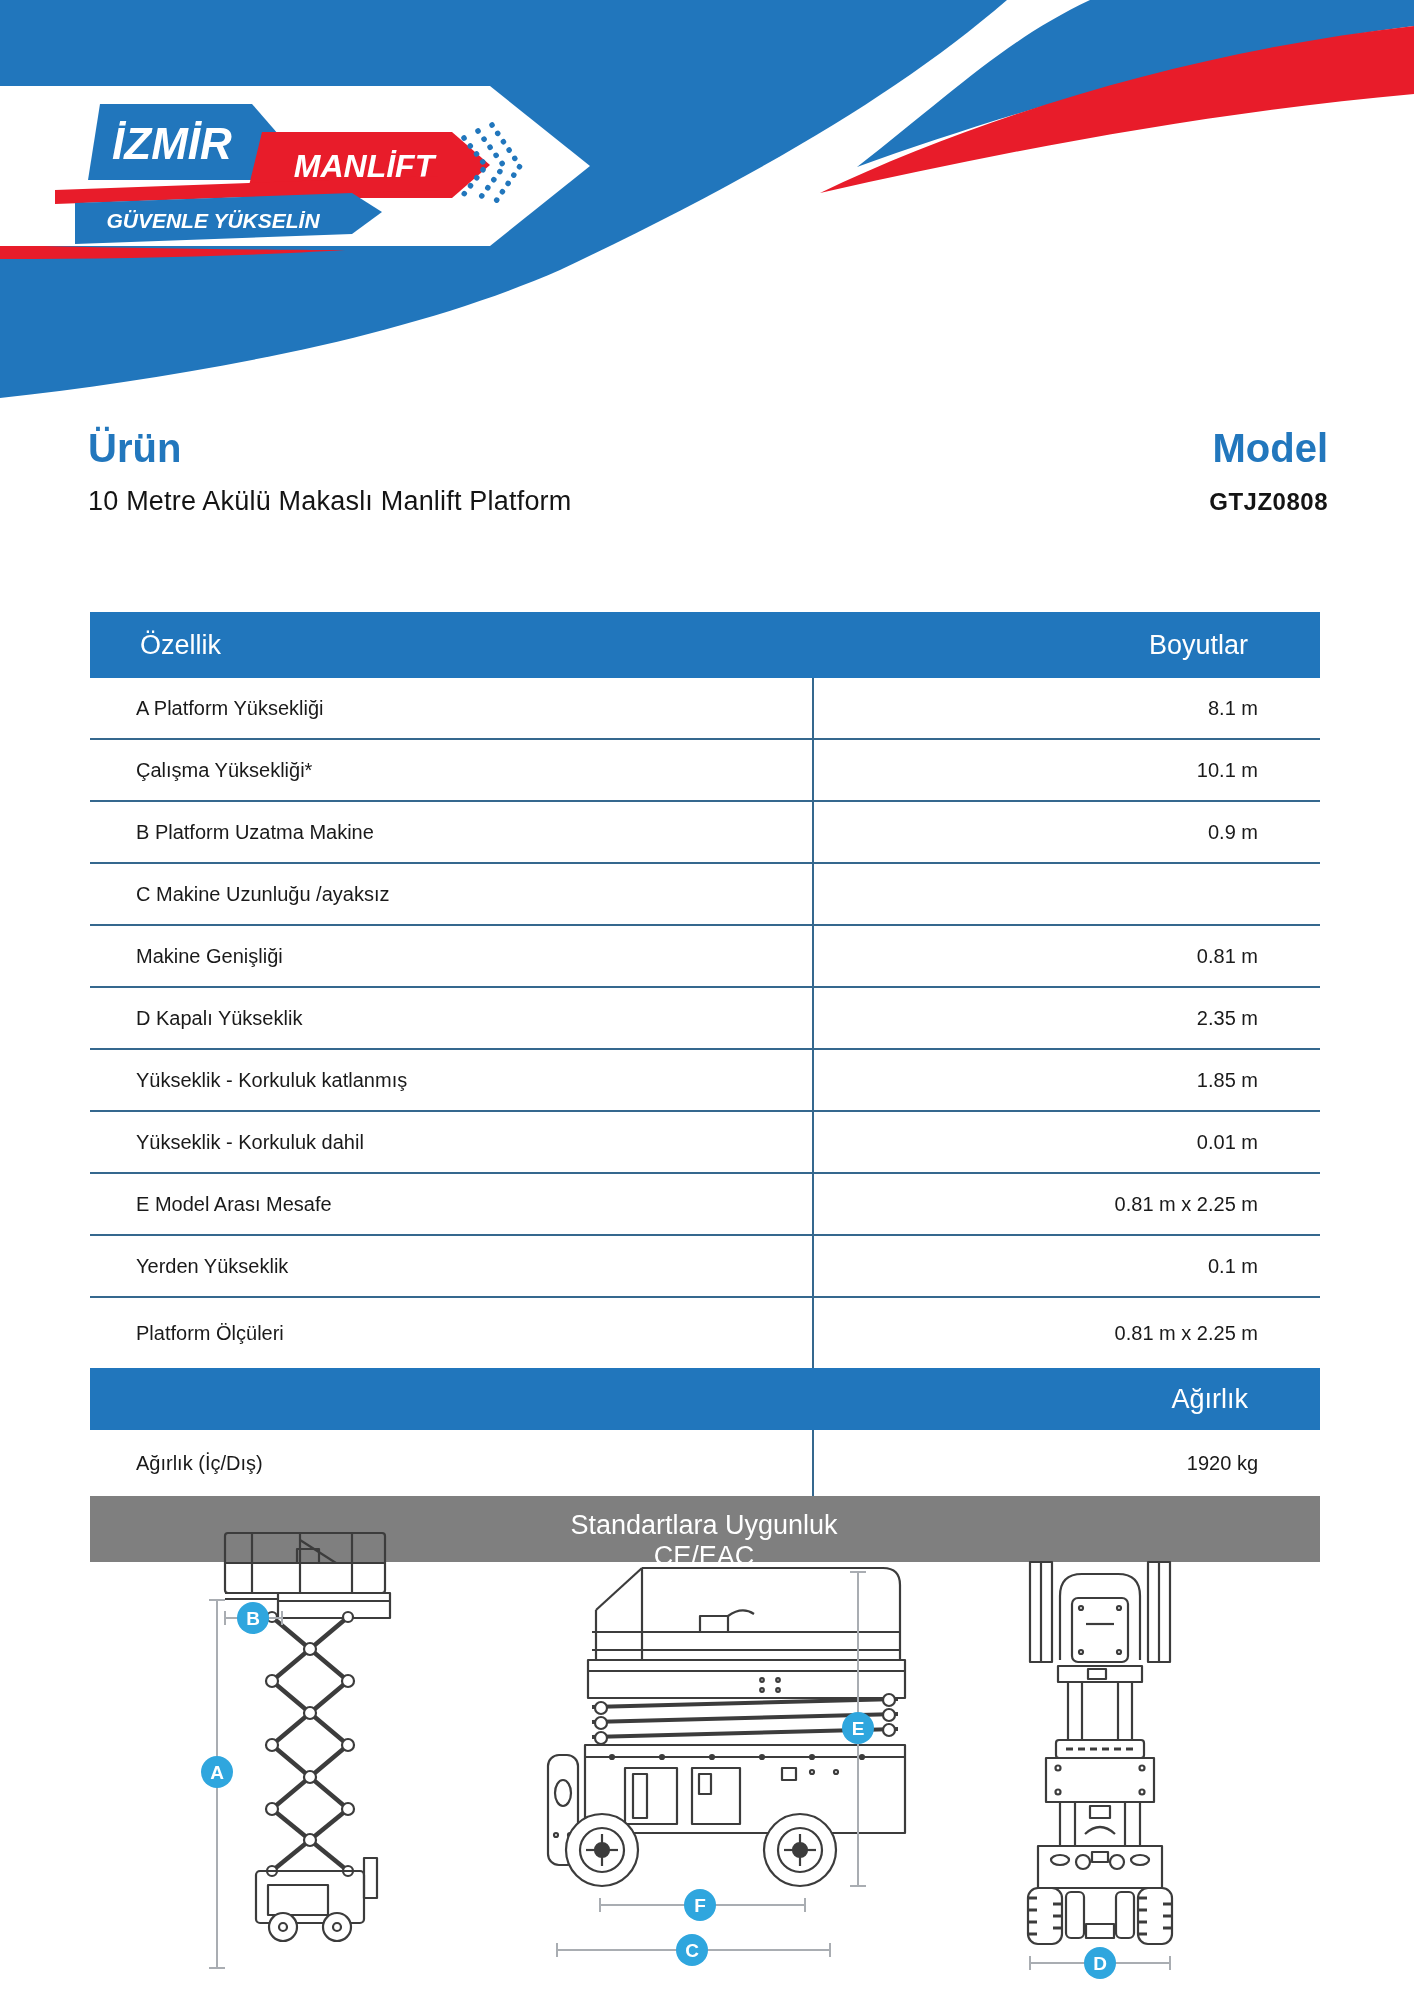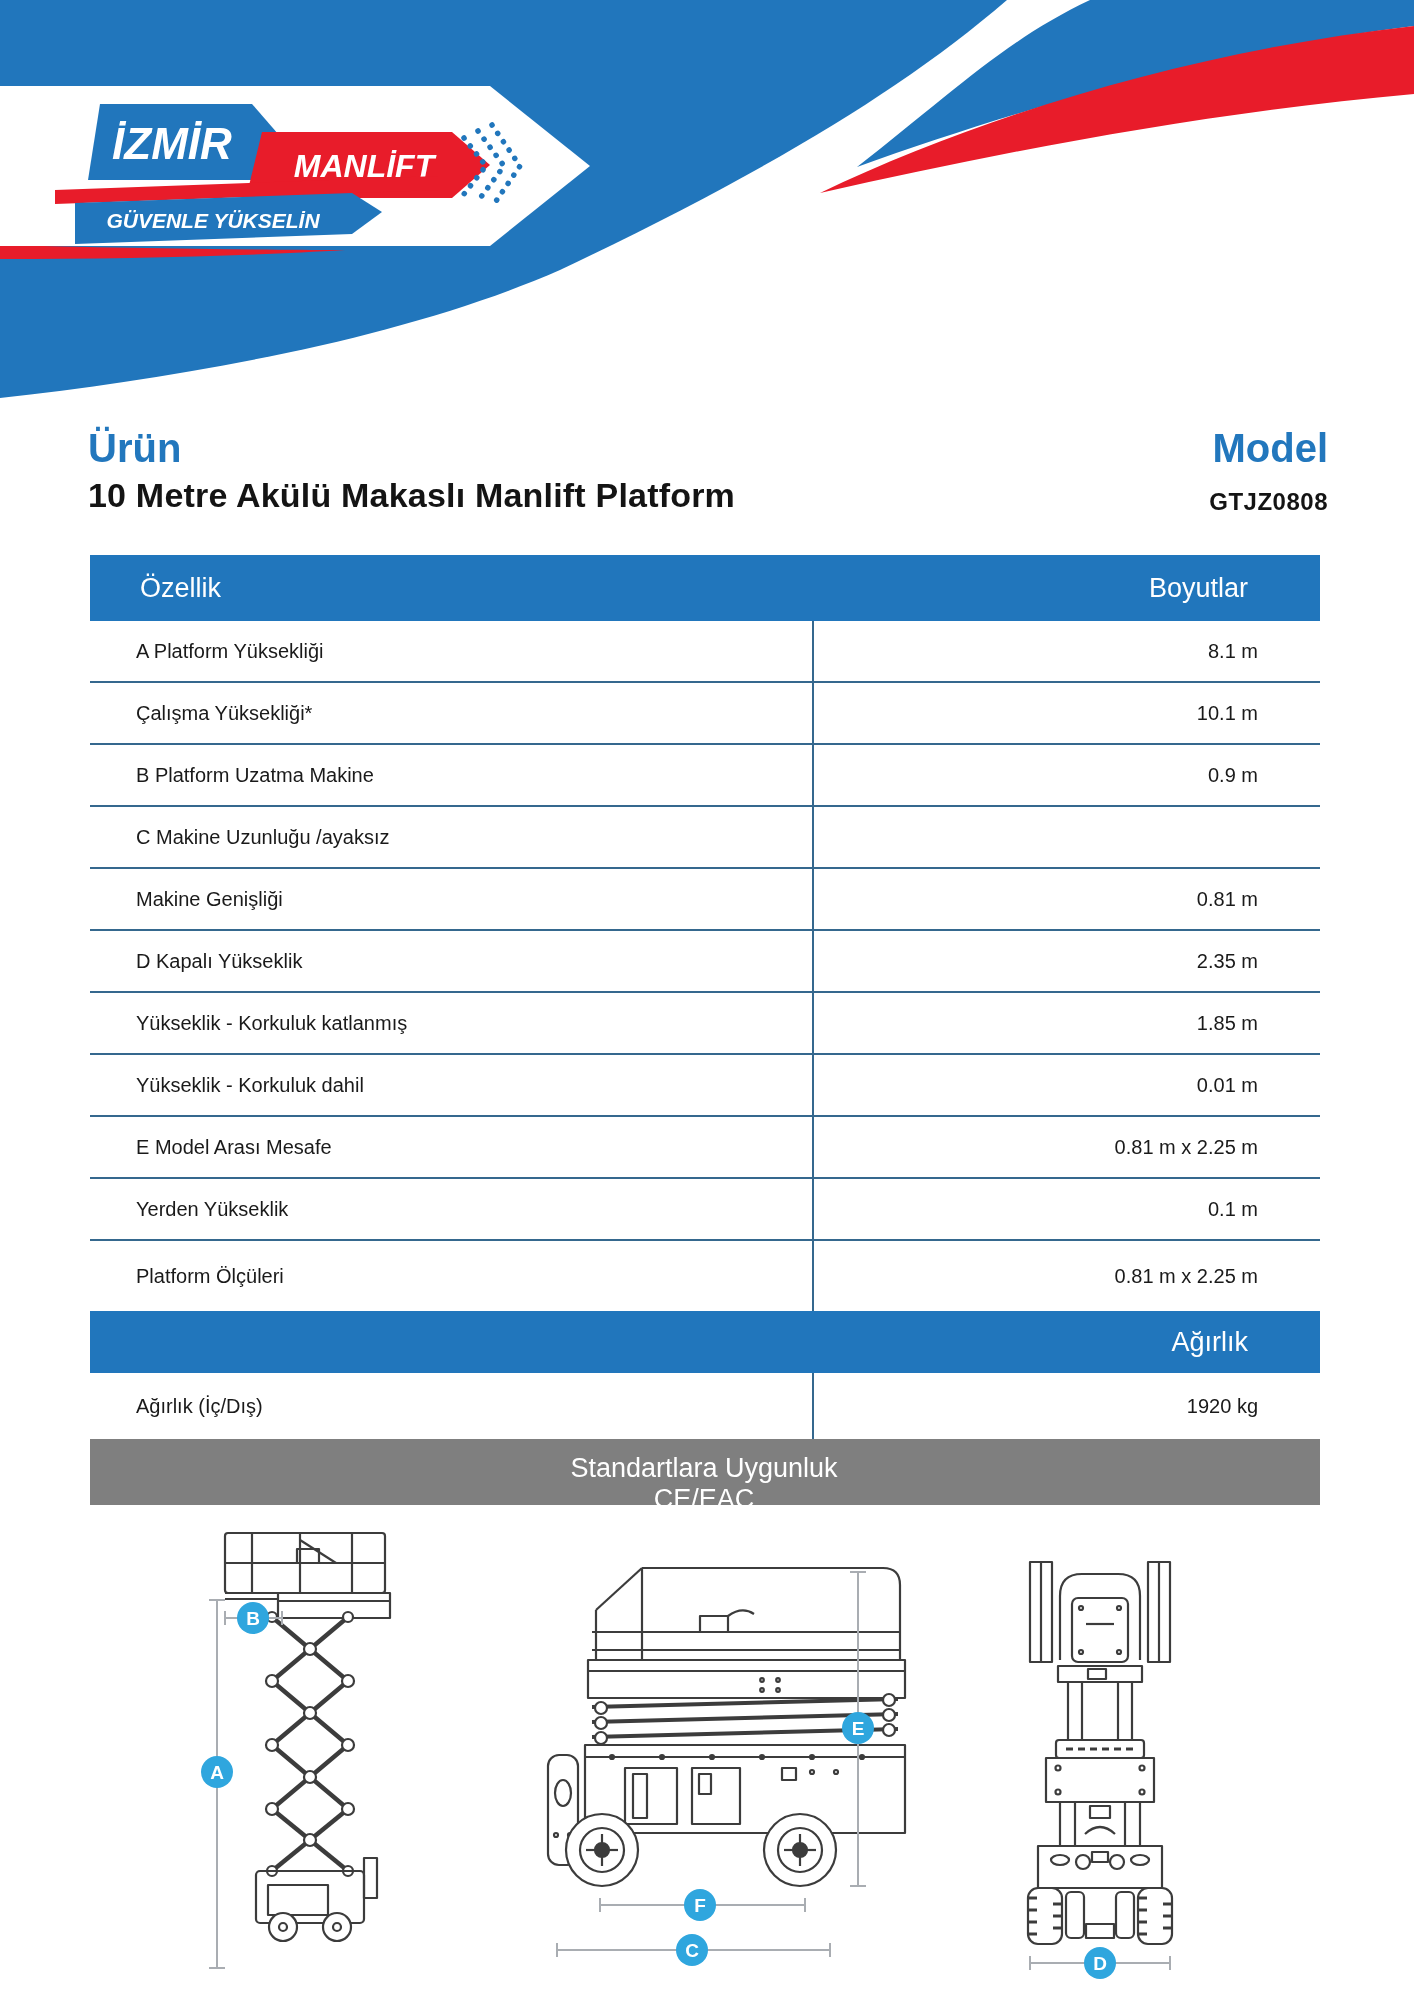--- a/index.html
+++ b/index.html
@@ -4,26 +4,26 @@
 <style>
   html,body{margin:0;padding:0;background:#fff;}
   .page{position:relative;width:1414px;height:2000px;background:#fff;overflow:hidden;
         font-family:"Liberation Sans",sans-serif;}
   svg text{font-family:"Liberation Sans",sans-serif;}
 
   
   .intro{position:absolute;left:88px;right:86px;top:428px;display:flex;
          justify-content:space-between;align-items:flex-start;}
   .section-title{font-size:40px;font-weight:700;color:#2277bd;line-height:1;margin:0;}
-  .product-name{font-size:34px;font-weight:700;color:#141414;margin-top:8px;letter-spacing:.2px;}
+  .product-name{font-size:27px;font-weight:400;color:#141414;margin-top:18px;letter-spacing:.2px;}
   .intro-right{text-align:right;}
   .model-value{font-size:24px;font-weight:700;color:#141414;margin-top:20px;letter-spacing:.5px;}
 
   
-  .spec{position:absolute;left:90px;top:555px;width:1230px;}
+  .spec{position:absolute;left:90px;top:612px;width:1230px;}
   .spec *{box-sizing:border-box;}
   .thead{height:66px;background:#2176bc;color:#fff;display:flex;
          justify-content:space-between;align-items:center;font-size:27px;font-weight:500;}
   .thead .f{padding-left:50px;}
   .thead .d{padding-right:72px;}
   .srow{height:62px;display:flex;align-items:center;font-size:20px;color:#1a1a1a;
         font-weight:500;border-bottom:2px solid #35688e;}
   .srow .lbl{flex:1;padding-left:46px;}
   .srow .val{width:508px;text-align:right;padding-right:62px;}
   .srow.tall{height:70px;border-bottom:none;}

